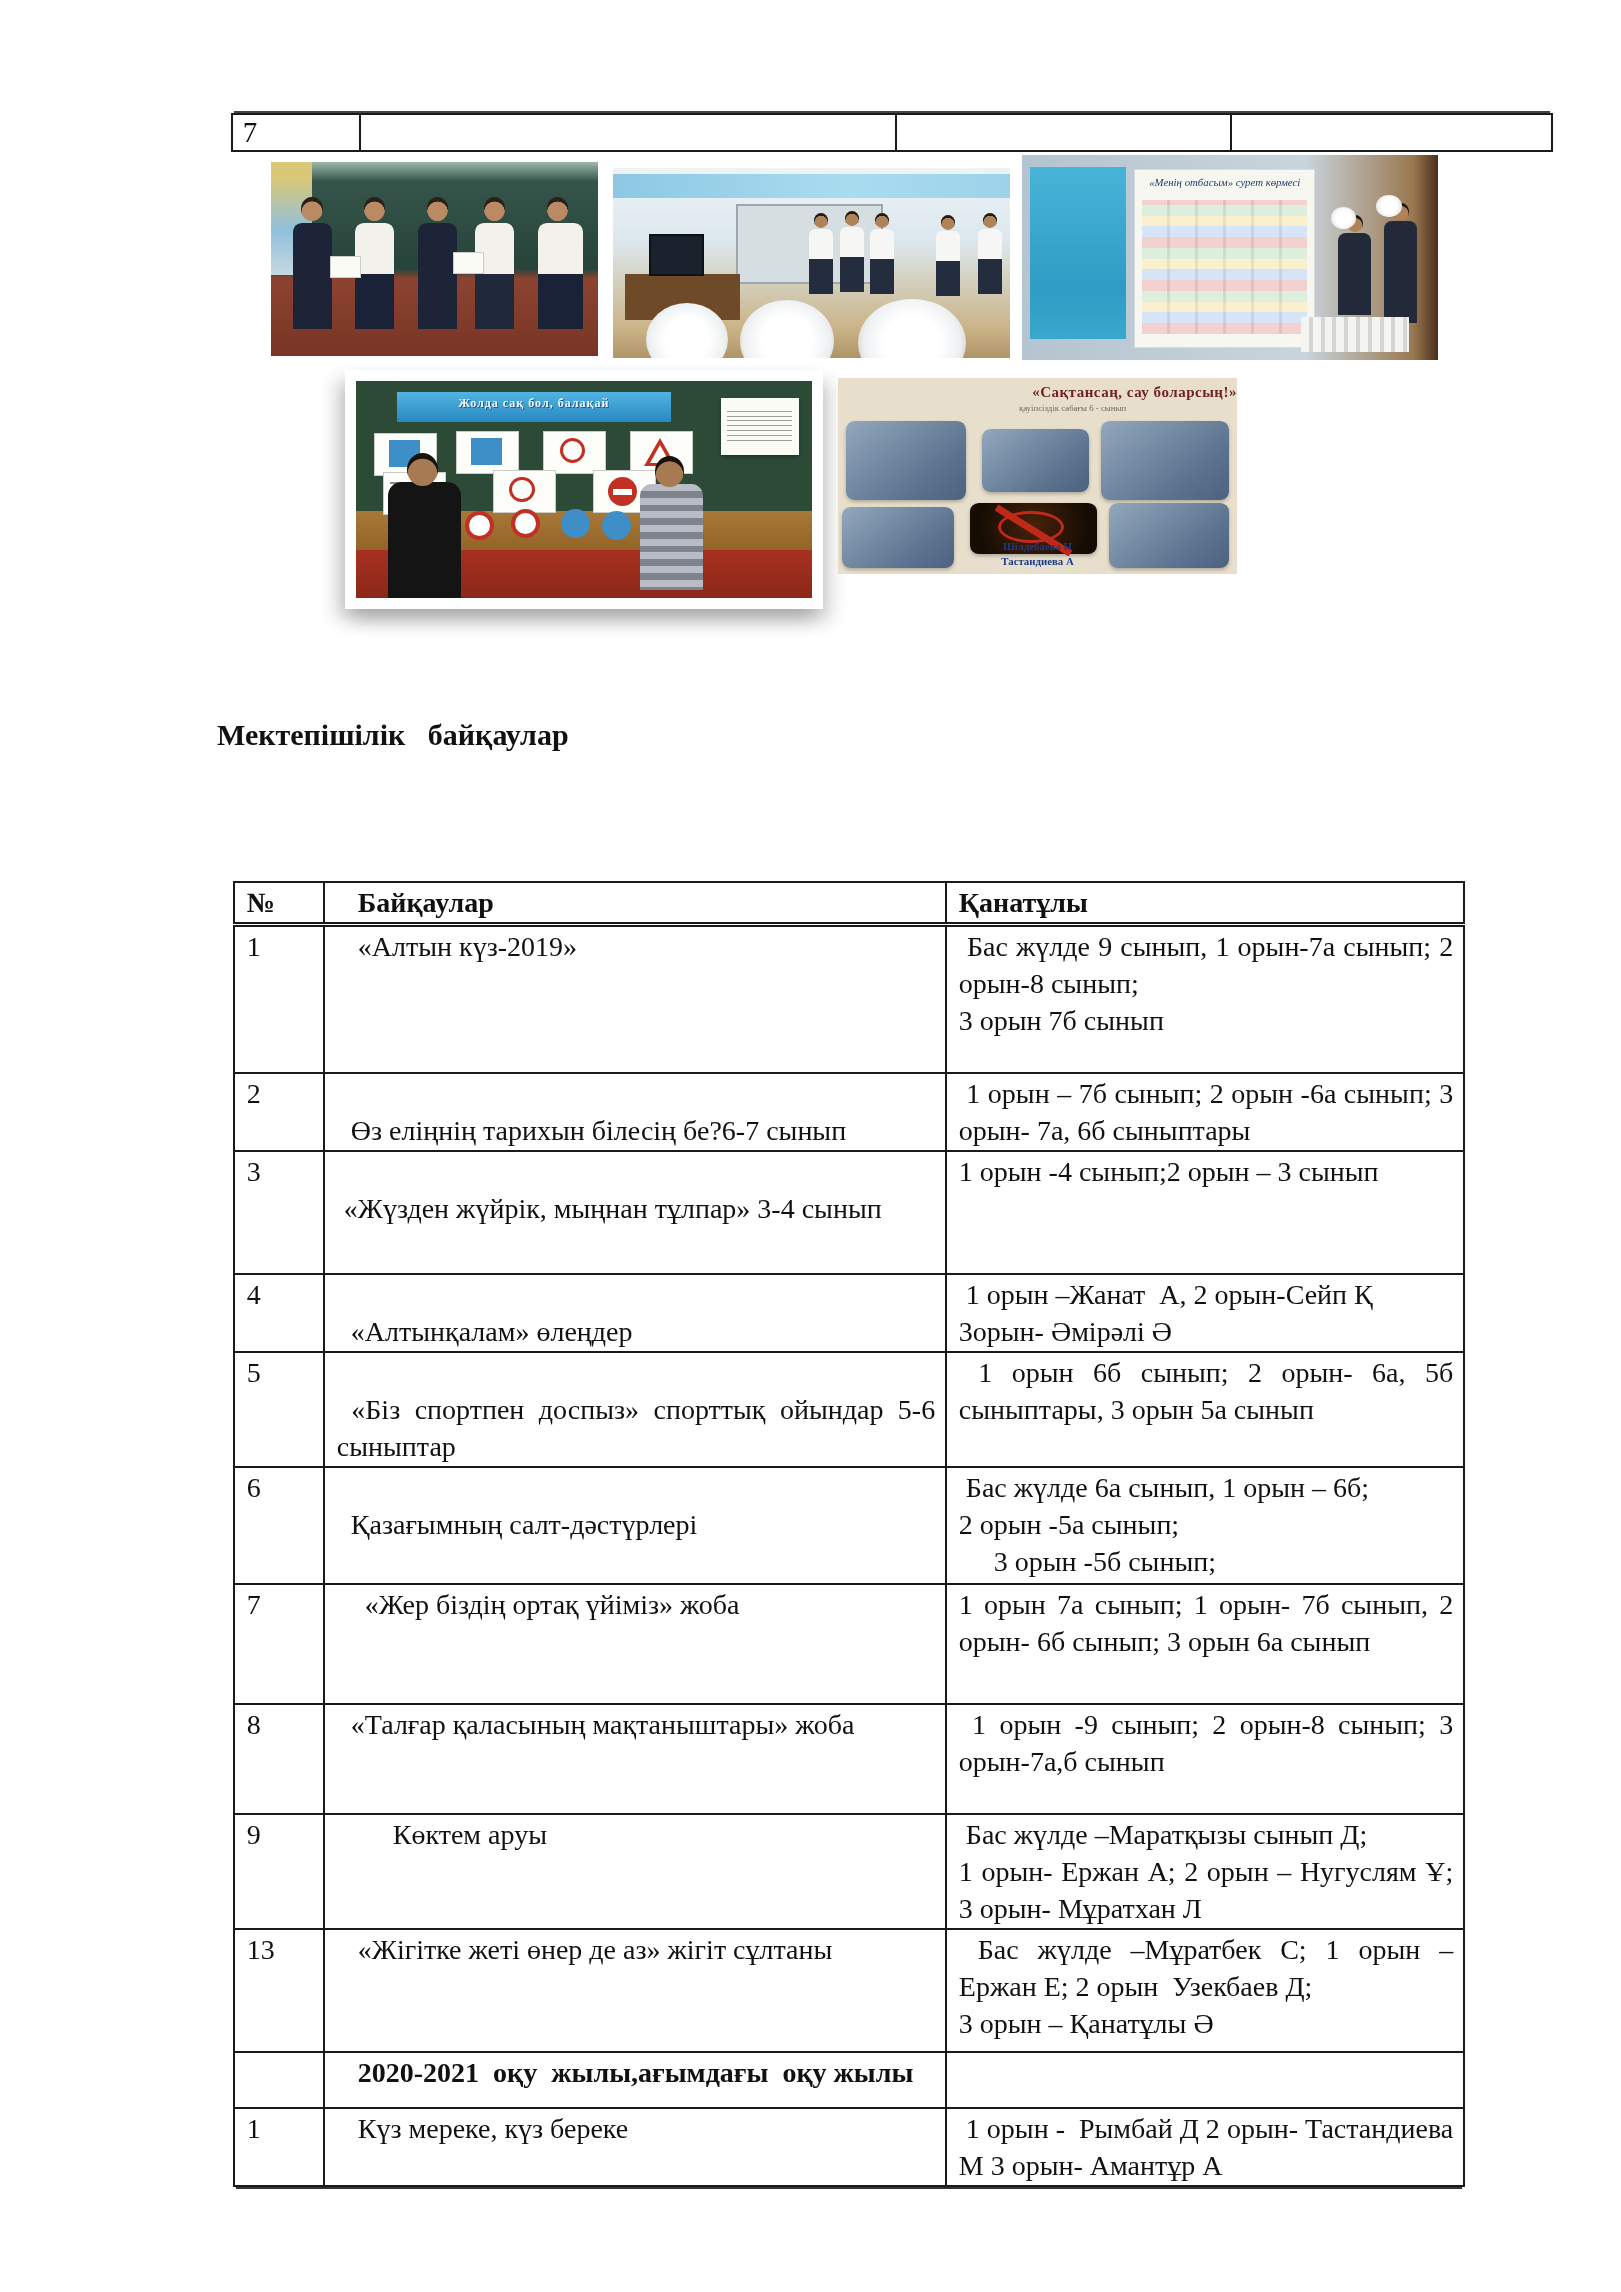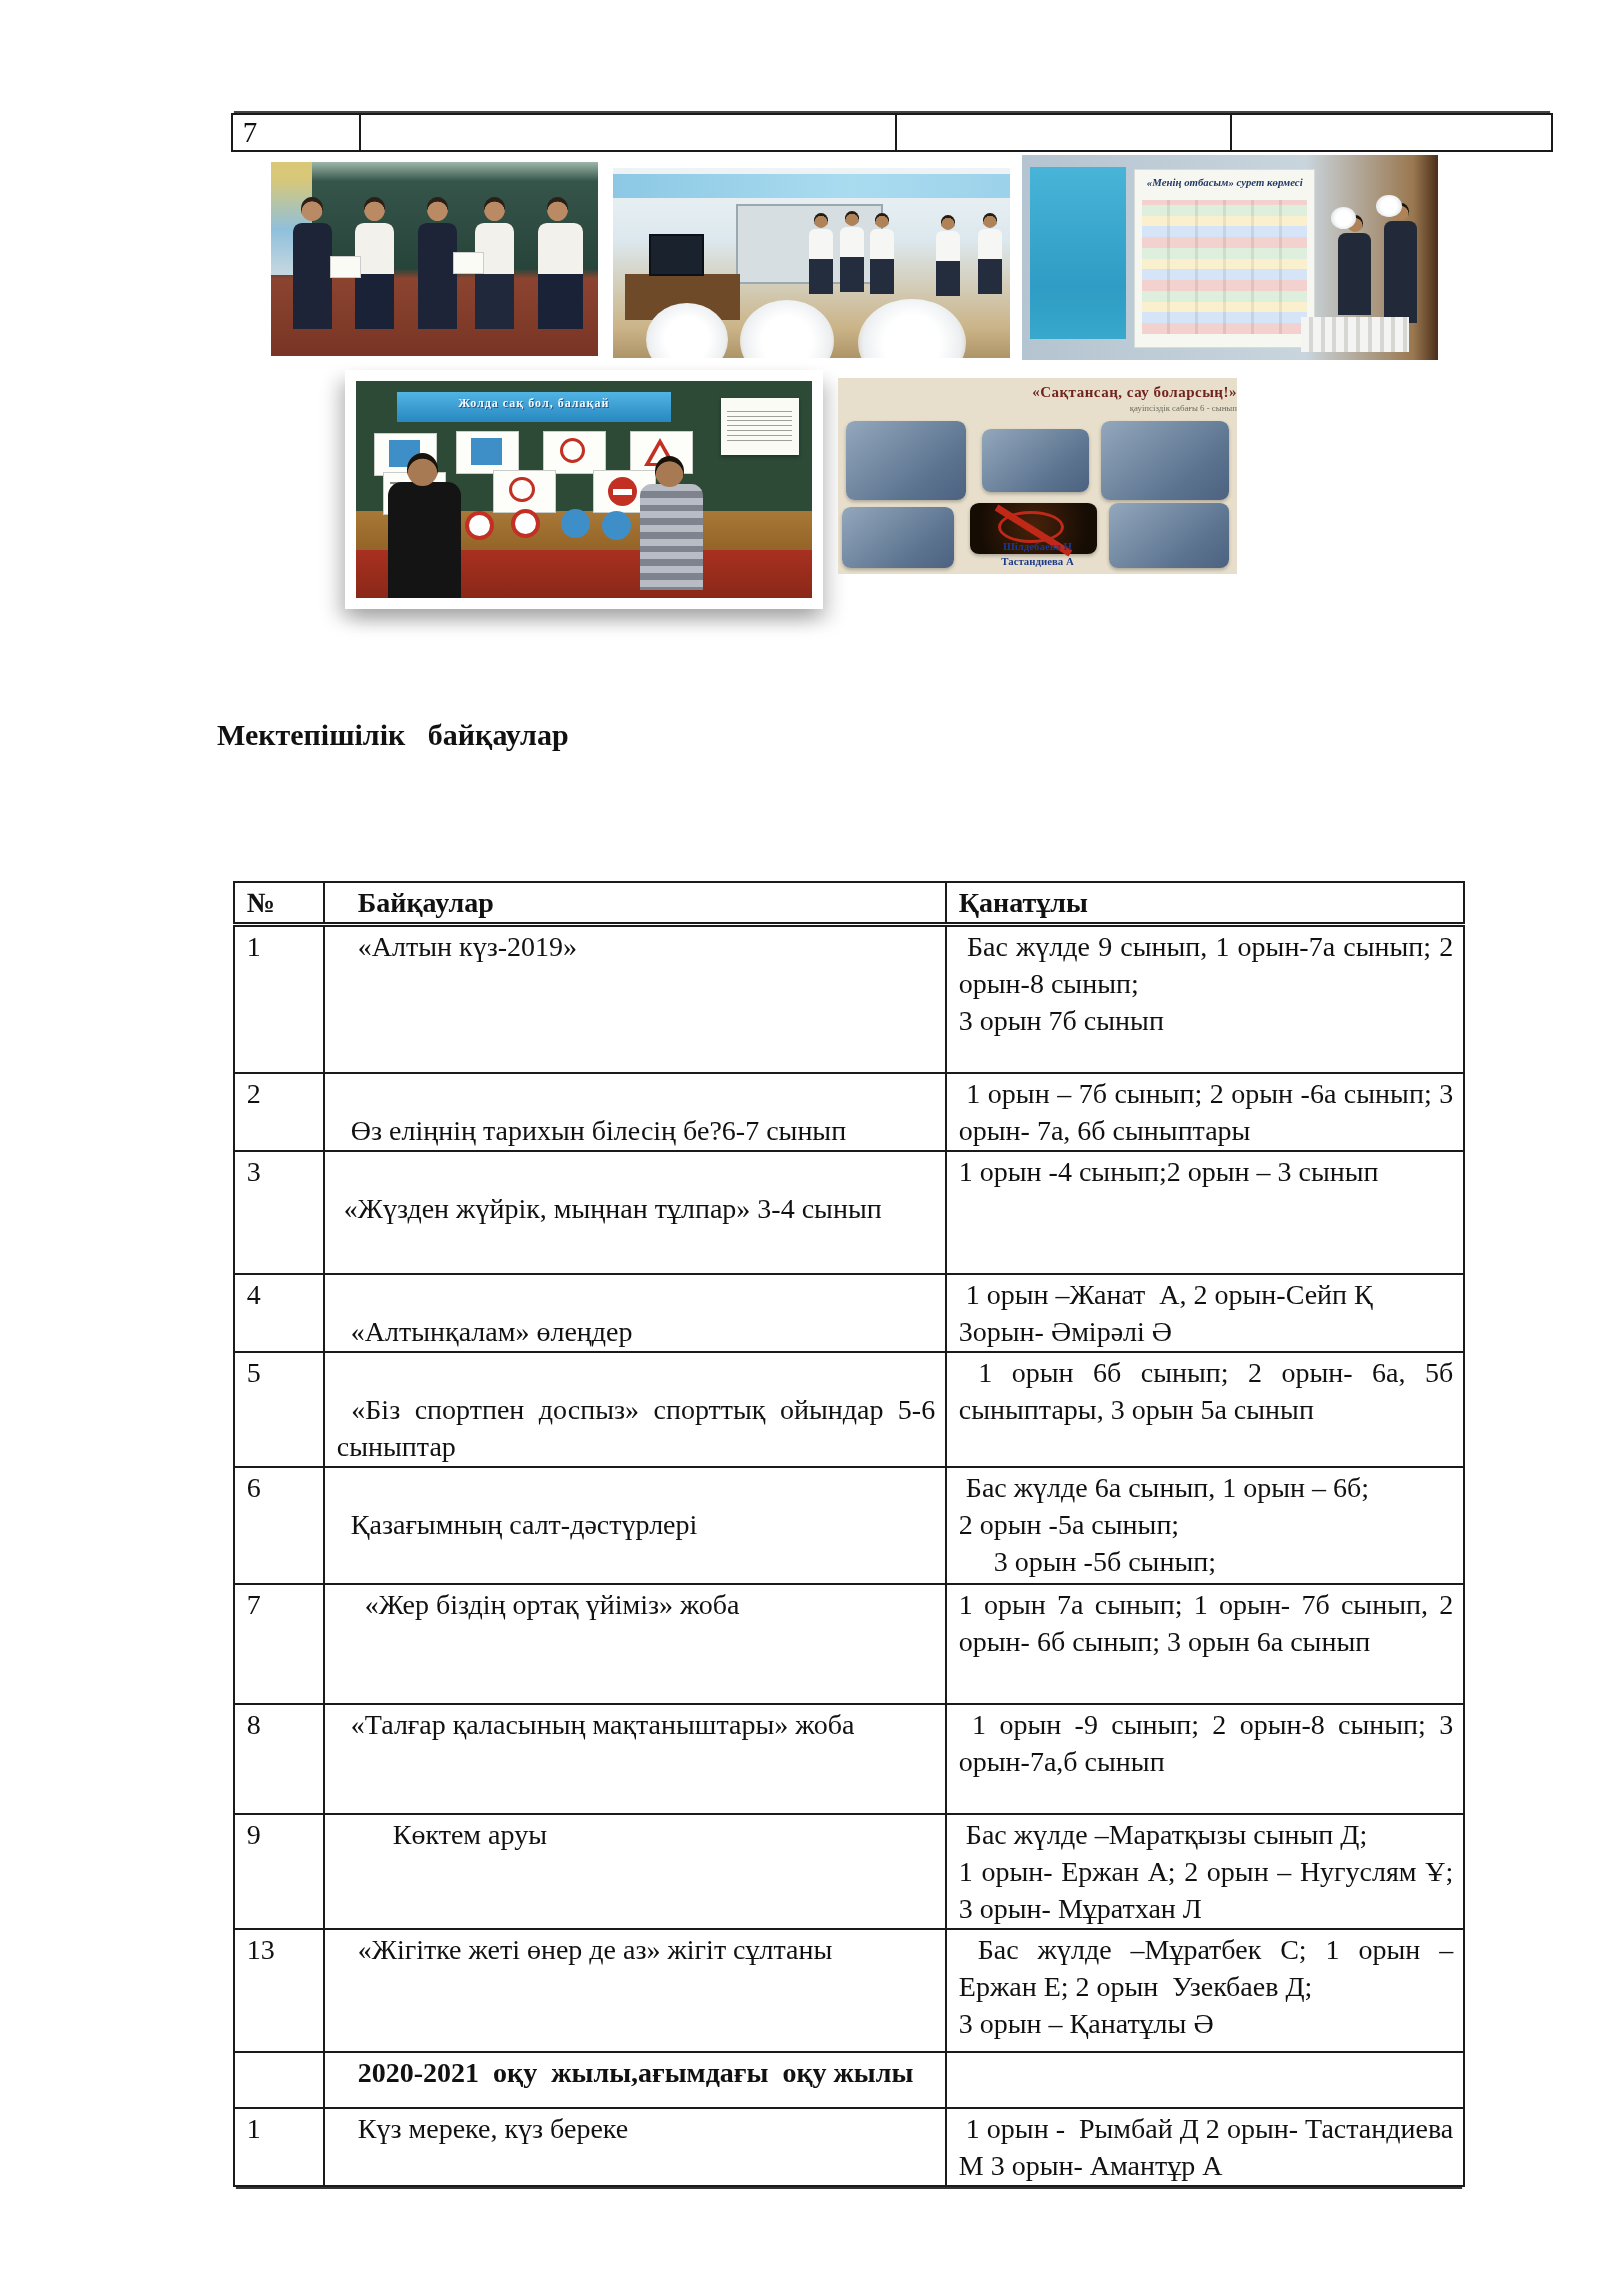--- a/index.html
+++ b/index.html
@@ -36,21 +36,21 @@
        background:linear-gradient(180deg,#f6f6f4 46%,#232d3e 46%);}
   .boy::before{content:"";position:absolute;top:-15.7px;left:4.9px;width:13.7px;height:14.7px;border-radius:50%;
                background:radial-gradient(circle at 50% 62%,#b08258 55%,#241c12 58%);}
   .bow{position:absolute;border-radius:50%;background:radial-gradient(circle,#ffffff 40%,#eceff1 70%,rgba(236,239,241,0));}
 
   
   .p3{left:1022px;top:155px;width:416px;height:205px;
       background:linear-gradient(90deg,#b4c4d0 0%,#c9d5dd 68%,#9a7850 94%,#4a2e1a 100%);}
   .p3 .shelf{left:2%;top:6%;width:23%;height:84%;background:linear-gradient(180deg,#48b4d8,#2e9cc4 70%,#38a8cc);}
   .p3 .poster{left:27%;top:7%;width:43%;height:86%;background:#f7f7f2;border:1px solid #d8dcd8;}
-  .p3 .ptitle{width:100%;top:3%;text-align:center;font-size:10.8px;font-weight:bold;font-style:italic;color:#233a66;}
+  .p3 .ptitle{width:100%;top:3%;text-align:center;font-size:10.8px;font-weight:normal;font-style:italic;color:#233a66;}
   .p3 .pgrid{left:4%;top:17%;width:92%;height:76%;
       background-image:repeating-linear-gradient(0deg,rgba(210,90,80,.28) 0 10.8px,rgba(90,150,220,.25) 10.8px 21.6px,rgba(240,205,90,.30) 21.6px 32px,rgba(120,190,120,.25) 32px 43px),
                        repeating-linear-gradient(90deg,#ffffff 0 25.5px,#e8e8e4 25.5px 28px);}
   .kid{position:absolute;width:33px;height:82px;border-radius:7.8px 7.8px 0 0;background:#222a3a;}
   .kid::before{content:"";position:absolute;top:-17.6px;left:8.8px;width:15.7px;height:16.7px;border-radius:50%;
                background:radial-gradient(circle at 50% 62%,#b08258 55%,#1c1610 58%);}
   .kid .kbow{position:absolute;top:-25.5px;left:-7.8px;width:25.5px;height:21.6px;border-radius:50%;
              background:radial-gradient(circle,#fff 45%,#e4e8ea 75%,rgba(255,255,255,0));}
   .p3 .radiator{right:7%;bottom:4%;width:26%;height:17%;
       background:repeating-linear-gradient(90deg,#f4f4f2 0 7.8px,#d6d6d2 7.8px 11.8px);}
@@ -83,21 +83,21 @@
   .kidL::before{content:"";position:absolute;top:-29px;left:19.6px;width:31px;height:33px;border-radius:50%;
       background:radial-gradient(circle at 50% 62%,#a87a54 56%,#181208 59%);}
   .kidR{position:absolute;right:24%;bottom:4%;width:63px;height:106px;border-radius:11.8px 11.8px 0 0;
       background:repeating-linear-gradient(180deg,#b8bcc4 0 6.9px,#7e838e 6.9px 13.7px);}
   .kidR::before{content:"";position:absolute;top:-27.4px;left:15.7px;width:29px;height:31px;border-radius:50%;
       background:radial-gradient(circle at 50% 62%,#a87a54 56%,#181208 59%);}
 
   
   .p5{left:838px;top:378px;width:399px;height:196px;background:#e7dfcb;}
   .p5 .ct{width:100%;top:3%;text-align:right;font-weight:bold;font-size:15px;color:#70231f;letter-spacing:0.5px;}
-  .p5 .cs{width:100%;top:13%;text-align:right;font-size:8.8px;color:#6a6a60;}
+  .p5 .cs{width:100%;top:13%;text-align:center;font-size:8.8px;color:#6a6a60;padding-left:35px;}
   .ph5{position:absolute;border-radius:8.8px;background:linear-gradient(140deg,#93a8bc,#5c7390 70%,#4c6280);
        box-shadow:0 2px 3.9px rgba(0,0,0,.25);}
   .ph5.dark{background:radial-gradient(circle at 50% 45%,#47220a,#150c04 80%);}
   .ph5 .fring{position:absolute;left:22%;top:14%;width:52%;height:64%;border:3.9px solid #c02818;border-radius:50%;box-sizing:border-box;}
   .ph5 .fbar{position:absolute;left:16%;top:46%;width:68%;height:6.9px;background:#c02818;transform:rotate(32deg);}
   .p5 .names{width:44%;left:28%;bottom:3%;text-align:center;font-size:10.8px;font-weight:bold;color:#1a3a8c;
              line-height:1.35;white-space:pre-line;}
 
   
   .h-sec{position:absolute;left:217px;top:718px;width:1245px;font-size:30px;font-weight:bold;}

